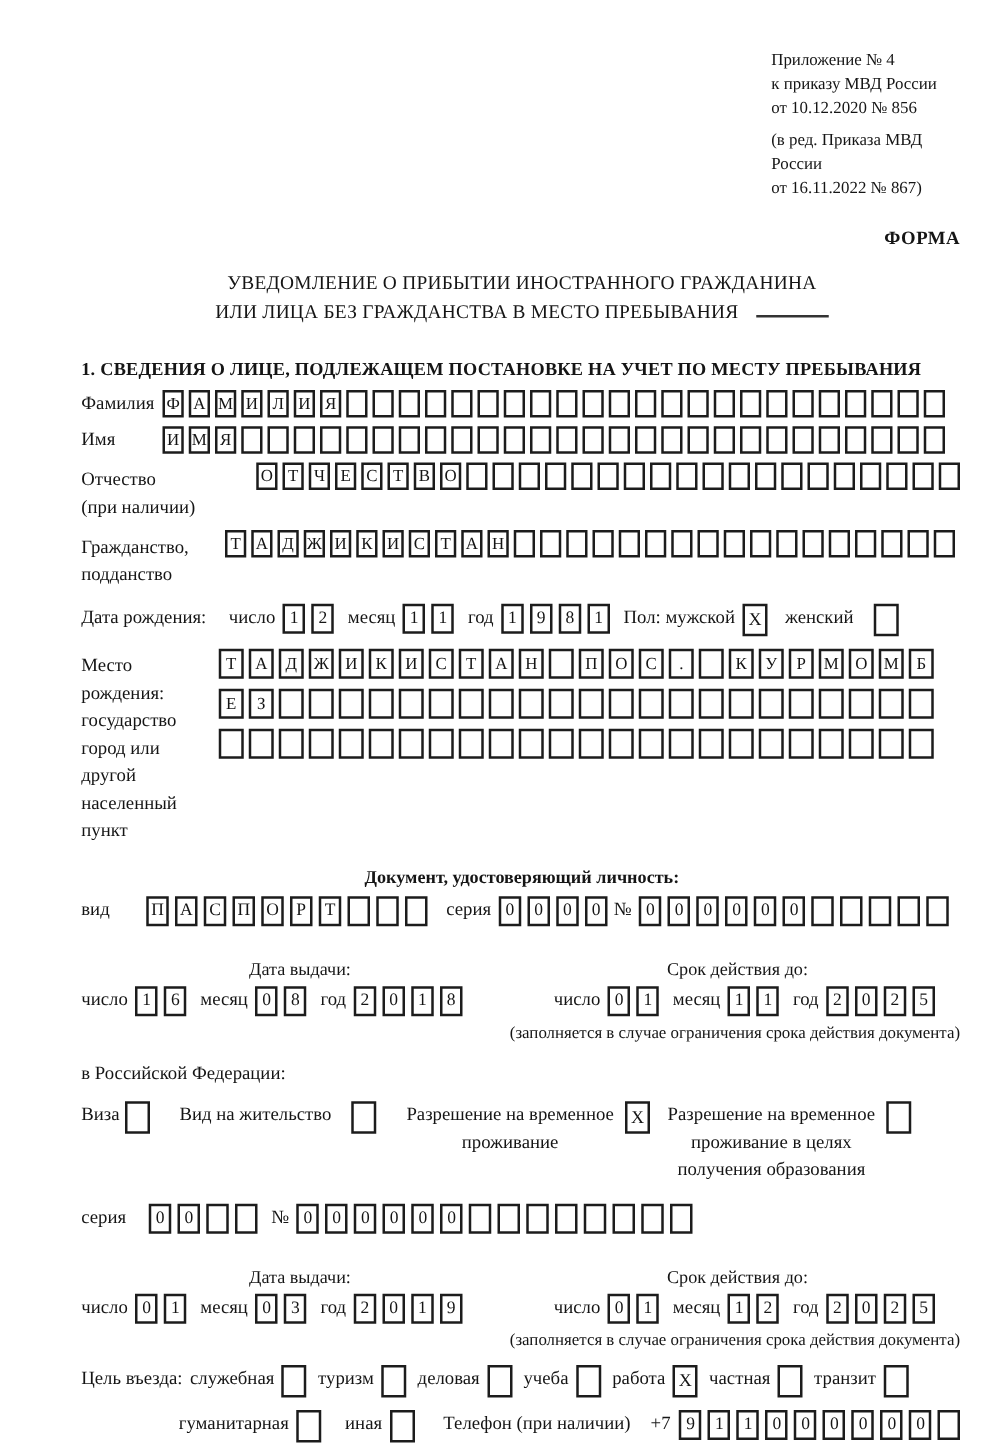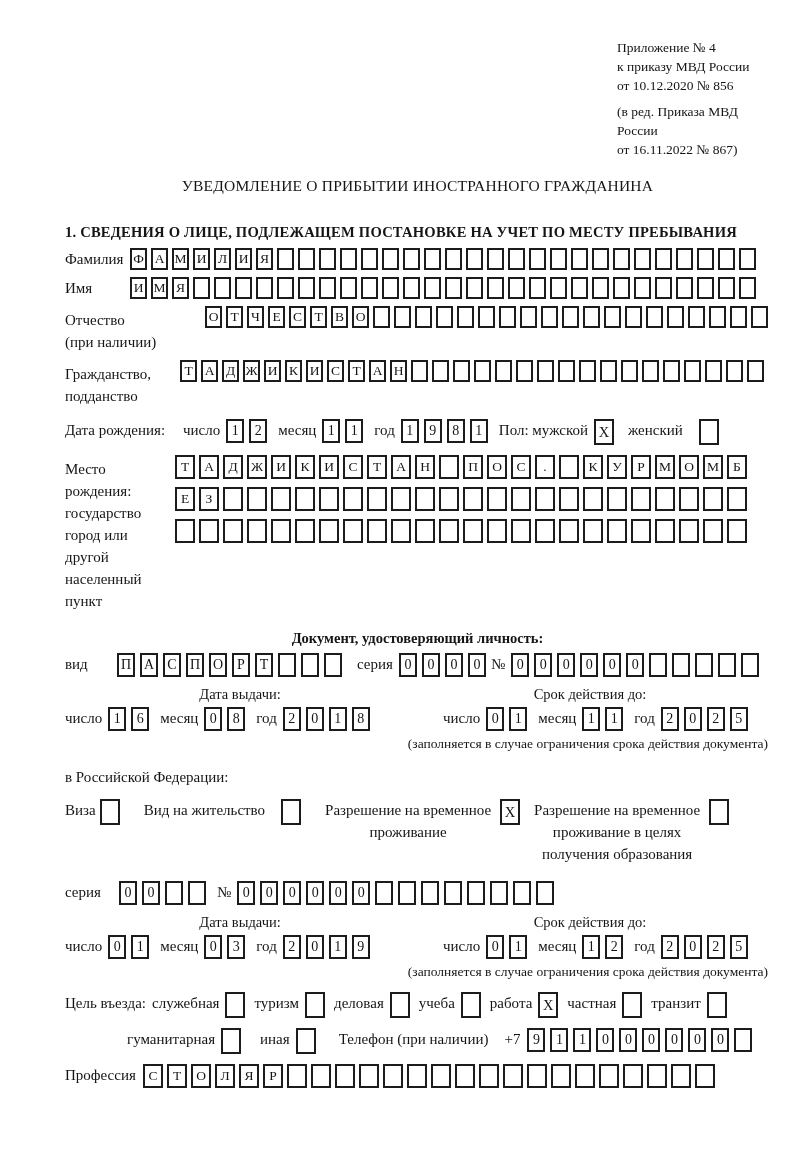--- a/index.html
+++ b/index.html
@@ -48,21 +48,21 @@
   .gap6 { margin-left:6px; } .gap10 { margin-left:10px; } .gap14 { margin-left:14px; } .gap24 { margin-left:24px; }
 
   
   .stack { display:flex; flex-direction:column; }
   .stack .boxes { margin-bottom:8px; }
 
   
   .inner-heading { text-align:center; font-weight:bold; font-size:14.5px; margin-top:10px; }
 
   
-  .dates-hdr { display:flex; margin-top:9px; }
+  .dates-hdr { display:flex; margin-top:27px; }
   .dates-hdr .dh { width:350px; text-align:center; font-size:14.5px; }
   .date-group { display:flex; align-items:flex-start; width:350px; }
   .note-right { text-align:right; font-size:13.5px; margin-top:5px; padding-right:2px; }
 
   
   .para { margin-top:13px; line-height:25px; }
 
   
   .cb-row { display:flex; align-items:flex-start; margin-top:9px; }
   .cb-group { display:flex; align-items:flex-start; }
@@ -83,23 +83,25 @@
 
   <div class="annex">
     <div>Приложение № 4</div>
     <div>к приказу МВД России</div>
     <div>от 10.12.2020 № 856</div>
   </div>
   <div class="annex-edit">
     <div>(в ред. Приказа МВД России</div>
     <div>от 16.11.2022 № 867)</div>
   </div>
+  <div class="forma">ФОРМА</div>
 
   <div class="title">
     <div>УВЕДОМЛЕНИЕ О ПРИБЫТИИ ИНОСТРАННОГО ГРАЖДАНИНА</div>
+    <div><span>ИЛИ ЛИЦА БЕЗ ГРАЖДАНСТВА В МЕСТО ПРЕБЫВАНИЯ</span><span class="title-underline"></span></div>
   </div>
   <div class="sec-heading">1. СВЕДЕНИЯ О ЛИЦЕ, ПОДЛЕЖАЩЕМ ПОСТАНОВКЕ НА УЧЕТ ПО МЕСТУ ПРЕБЫВАНИЯ</div>
 
   <div class="frow">
     <span class="lbl w65">Фамилия</span>
     <span class="boxes s">
         <span class="cell">Ф</span>
         <span class="cell">А</span>
         <span class="cell">М</span>
         <span class="cell">И</span>
@@ -594,21 +596,21 @@
         </span>
       </span>
     <span class="p-item">
         <span class="p-word">транзит</span>
         <span class="boxes c">
           <span class="cell"></span>
         </span>
       </span>
   </div>
 
-  <div class="frow" style="margin-top:10px; margin-left:62px;">
+  <div class="frow" style="margin-top:10px; margin-left:78px;">
     <span class="p-item">
         <span class="p-word">гуманитарная</span>
         <span class="boxes c">
           <span class="cell"></span>
         </span>
       </span>
     <span class="p-item gap10">
         <span class="p-word">иная</span>
         <span class="boxes c">
           <span class="cell"></span>

